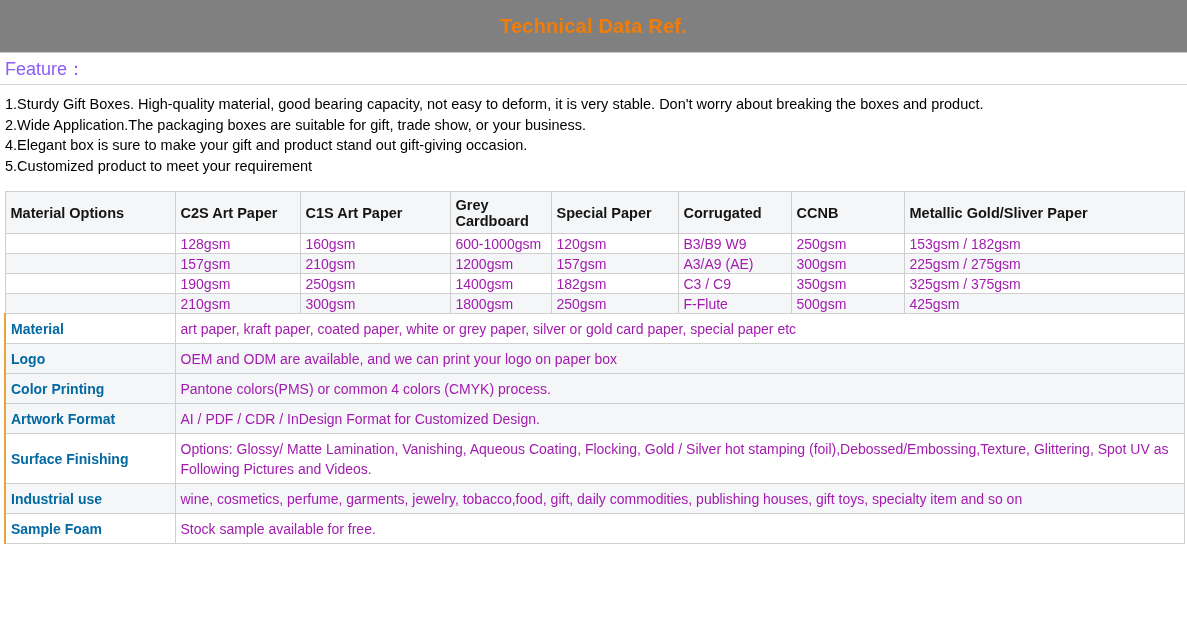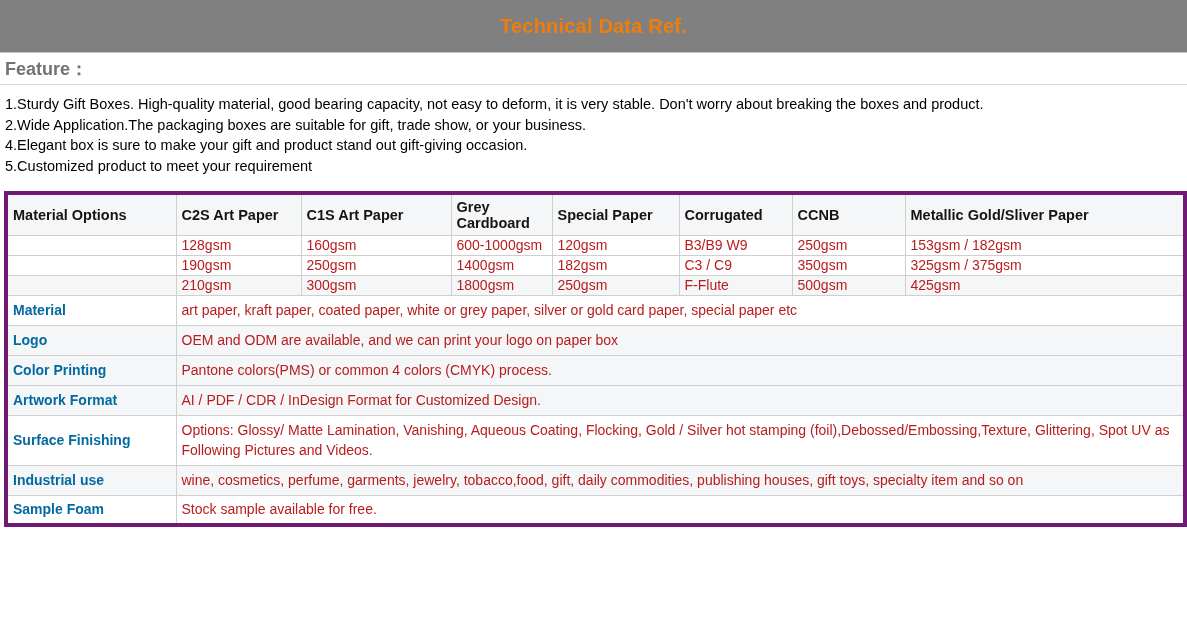--- a/index.html
+++ b/index.html
@@ -44,50 +44,50 @@
   .feature-head {
     height: 32px;
     display: flex;
     align-items: center;
     padding-left: 5px;
     box-sizing: border-box;
     border-bottom: 1px solid #d8d8d8;
   }
   .feature-head-text {
     font-size: 18px;
-    font-weight: bold;
-    color: #737373;
+    font-weight: normal;
+    color: #8b5cf6;
   }
 
   
   .feature-list {
     padding: 9px 5px 8px 5px;
     box-sizing: border-box;
   }
   .feature-line {
     font-size: 14.5px;
     line-height: 20.5px;
     color: #000000;
     white-space: nowrap;
   }
 
   
   table.spec {
     border-collapse: collapse;
     width: 1179px;
     margin: 7px 4px 4px 4px;
     table-layout: fixed;
-    border: 4px solid #701a75;
+    border: 1px solid #701a75;
     padding-left: 40px;
   }
   table.spec td, table.spec th {
     border: 1px solid #cfcfcf;
     padding: 3px 5px;
     font-size: 14px;
-    color: #b91c1c;
+    color: #a21caf;
     text-align: left;
     vertical-align: middle;
     box-sizing: border-box;
     overflow: hidden;
     white-space: nowrap;
   }
   table.spec tr.hdr th {
     background: #f5f6f8;
     font-weight: bold;
     color: #141414;
@@ -168,20 +168,30 @@
       <tr class="gsm plain">
         <td></td>
         <td>128gsm</td>
         <td>160gsm</td>
         <td>600-1000gsm</td>
         <td>120gsm</td>
         <td>B3/B9 W9</td>
         <td>250gsm</td>
         <td>153gsm / 182gsm</td>
       </tr>
+      <tr class="gsm alt">
+        <td></td>
+        <td>157gsm</td>
+        <td>210gsm</td>
+        <td>1200gsm</td>
+        <td>157gsm</td>
+        <td>A3/A9 (AE)</td>
+        <td>300gsm</td>
+        <td>225gsm / 275gsm</td>
+      </tr>
       <tr class="gsm plain">
         <td></td>
         <td>190gsm</td>
         <td>250gsm</td>
         <td>1400gsm</td>
         <td>182gsm</td>
         <td>C3 / C9</td>
         <td>350gsm</td>
         <td>325gsm / 375gsm</td>
       </tr>

